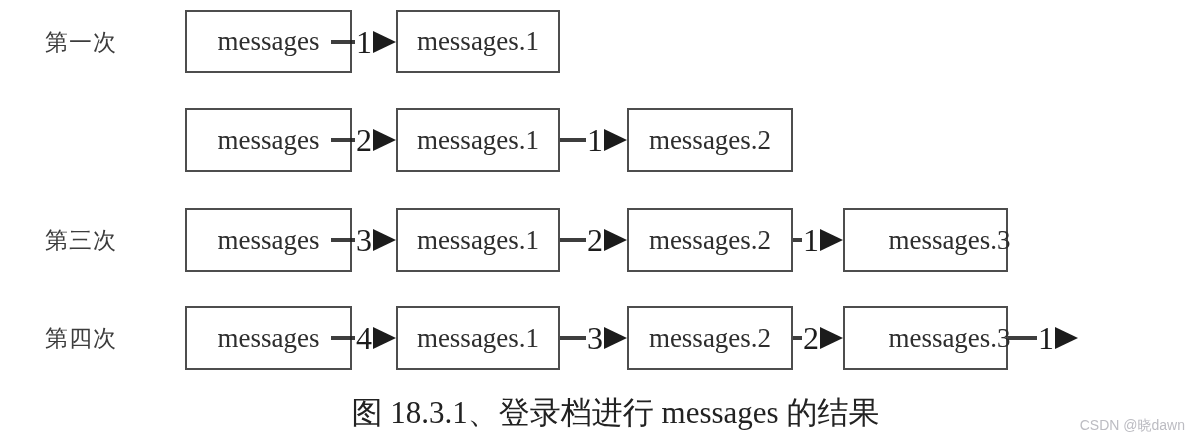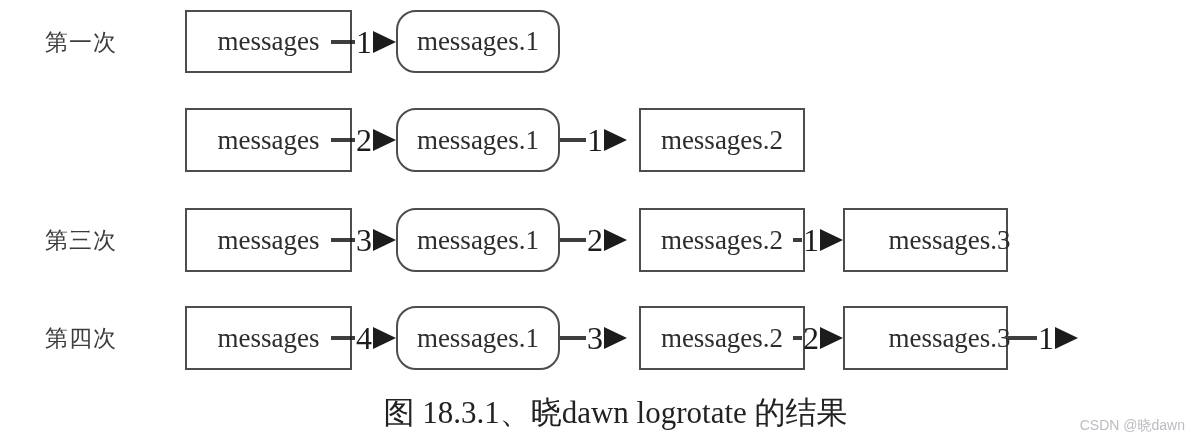--- a/index.html
+++ b/index.html
@@ -34,22 +34,22 @@
     font-size:23px;color:var(--label-text);letter-spacing:1px;white-space:nowrap;
   }
   .node{
     position:absolute;top:0;height:100%;
     border:2px solid var(--box-border);
     background:var(--background);
     display:flex;align-items:center;justify-content:center;
     font-size:27px;color:var(--box-text);white-space:nowrap;
   }
   .c1{left:164px;width:167px;margin-left:21px;}
-  .c2{left:396px;width:164px;border-radius:20px;}
-  .c3{left:627px;width:166px;margin-left:12px;}
+  .c2{left:396px;width:164px;}
+  .c3{left:627px;width:166px;}
   .c4{left:843px;width:165px;padding-left:48px;}
 
   .conn{
     position:absolute;top:0;height:100%;
     display:flex;align-items:center;
   }
   .k1{left:331px;width:65px;}
   .k2{left:560px;width:67px;}
   .k3{left:793px;width:50px;}
   .k4{left:1008px;width:70px;}
@@ -182,17 +182,17 @@
     <div class="node c4">
         <span>messages.3</span>
       </div>
     <div class="conn k4">
       <i class="ln"></i>
         <b class="num">1</b>
         <i class="tri"></i>
     </div>
   </div>
 
-  <div class="caption">图 18.3.1、晓dawn logrotate 的结果</div>
+  <div class="caption">图 18.3.1、登录档进行 messages 的结果</div>
 
   <div class="watermark">CSDN @晓dawn</div>
 
 </div>
 
 </body></html>

